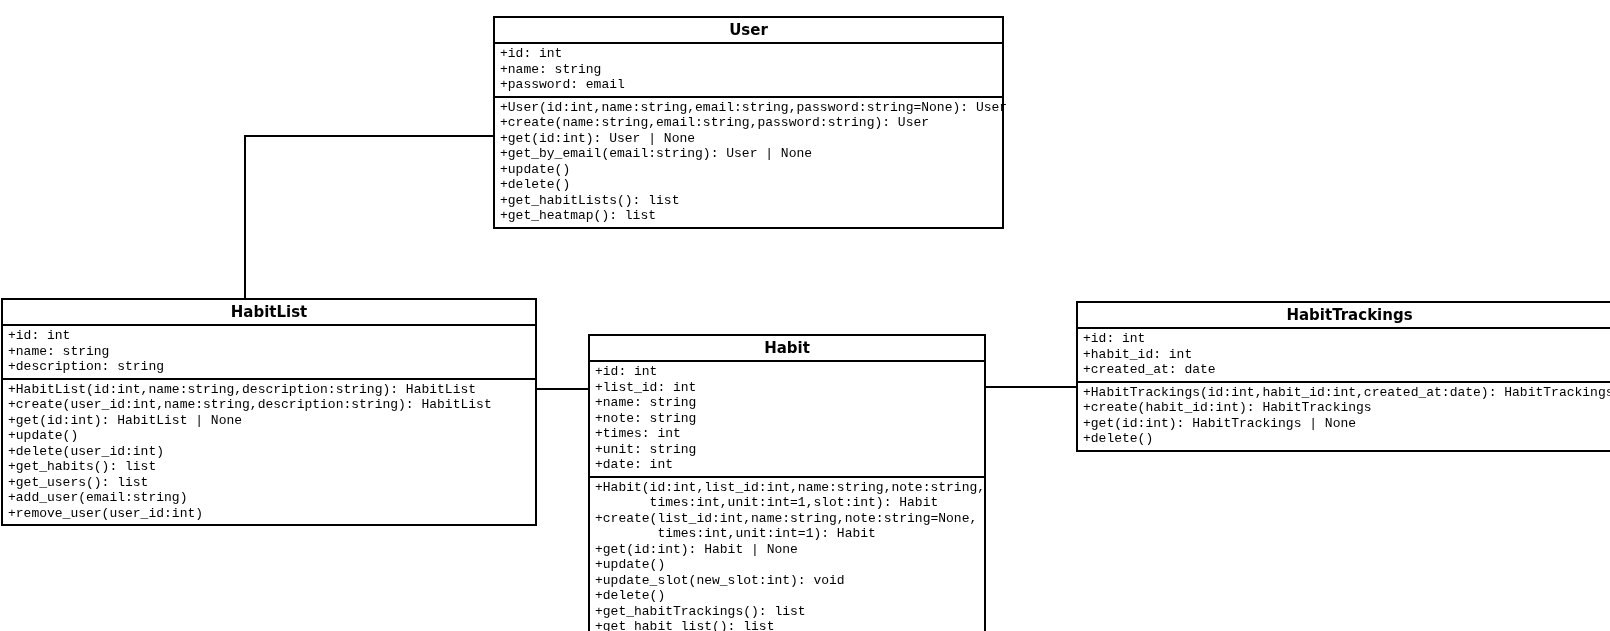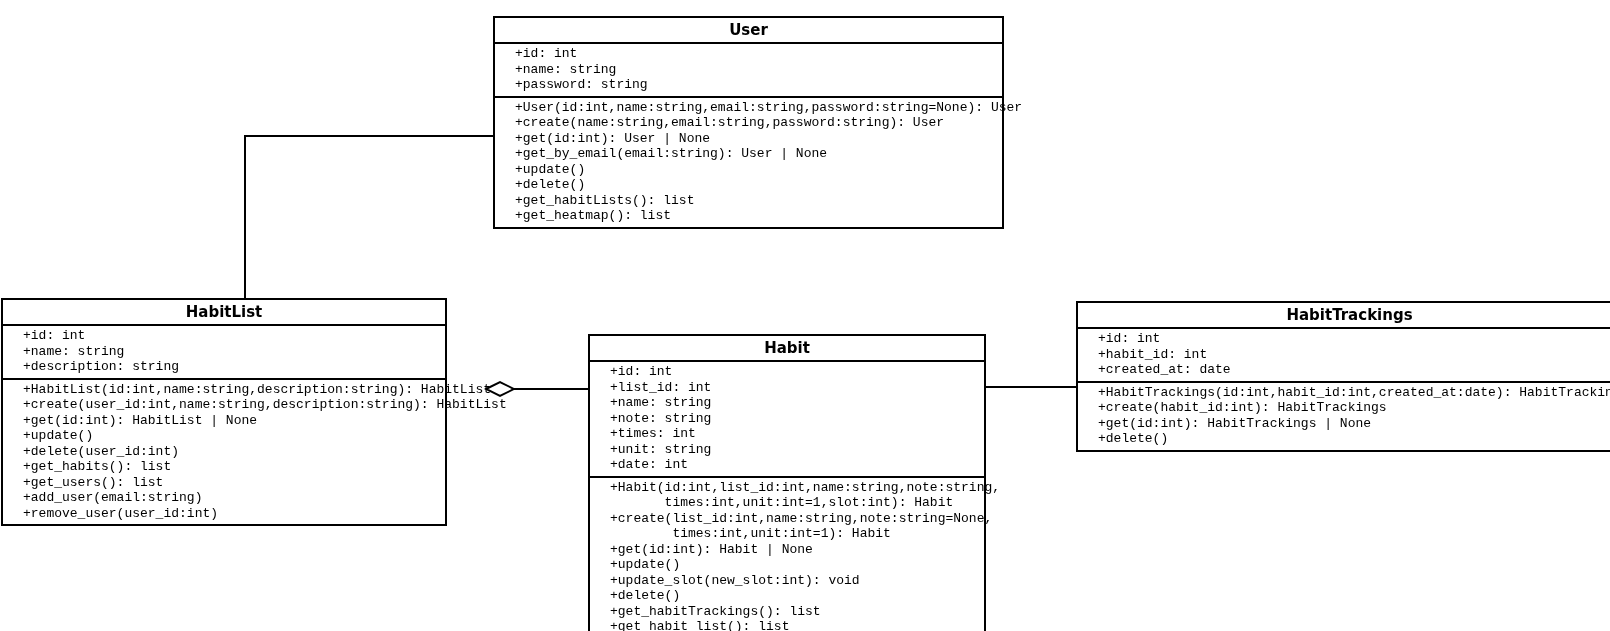--- a/index.html
+++ b/index.html
@@ -28,29 +28,29 @@
     font-size: 15px;
     color: #000000;
     border-bottom: 2px solid #000000;
     white-space: nowrap;
   }
   .uml-section {
     font-family: "Liberation Mono", "DejaVu Sans Mono", monospace;
     font-size: 13px;
     line-height: 15.5px;
     color: #000000;
-    padding: 2px 0 3px 20px;
+    padding: 2px 0 3px 5px;
     white-space: pre;
     overflow: visible;
   }
   .uml-section.attrs { border-bottom: 2px solid #000000; }
   .uml-line { white-space: pre; }
 
   #box-user           { left: 493px;  top: 2px;   width: 511px; }
-  #box-habitlist      { left: 1px;    top: 284px; width: 446px; }
+  #box-habitlist      { left: 1px;    top: 284px; width: 536px; }
   #box-habit          { left: 588px;  top: 272px; width: 398px; min-height: 358px; margin-top: 48px; }
   #box-habittrackings { left: 1076px; top: 287px; width: 547px; }
 
   
   .conn { position: absolute; background: #000000; }
   #conn-user-habitlist-h { left: 244px; top: 121px; width: 249px; height: 2px; }
   #conn-user-habitlist-v { left: 244px; top: 121px; width: 2px;  height: 165px; }
   #conn-habitlist-habit  { left: 514px; top: 374px; width: 74px; height: 2px; }
   #conn-habit-trackings  { left: 986px; top: 372px; width: 90px; height: 2px; }
   #agg-diamond { position: absolute; left: 484px; top: 366px; width: 32px; height: 18px; }
@@ -63,21 +63,21 @@
   <div class="conn" id="conn-user-habitlist-h"></div>
   <div class="conn" id="conn-user-habitlist-v"></div>
   <div class="conn" id="conn-habitlist-habit"></div>
   <div class="conn" id="conn-habit-trackings"></div>
   <svg id="agg-diamond" viewBox="0 0 32 18">
     <polygon points="2,9 16,2 30,9 16,16" fill="#ffffff" stroke="#000000" stroke-width="2"></polygon>
   </svg>
 
   <div class="uml-class" id="box-user">
     <div class="uml-title">User</div>
-    <div class="uml-section attrs"><div class="uml-line">+id: int</div><div class="uml-line">+name: string</div><div class="uml-line">+password: string</div></div>
+    <div class="uml-section attrs"><div class="uml-line">+id: int</div><div class="uml-line">+name: string</div><div class="uml-line">+password: email</div></div>
     <div class="uml-section methods"><div class="uml-line">+User(id:int,name:string,email:string,password:string=None): User</div><div class="uml-line">+create(name:string,email:string,password:string): User</div><div class="uml-line">+get(id:int): User | None</div><div class="uml-line">+get_by_email(email:string): User | None</div><div class="uml-line">+update()</div><div class="uml-line">+delete()</div><div class="uml-line">+get_habitLists(): list</div><div class="uml-line">+get_heatmap(): list</div></div>
   </div>
 
   <div class="uml-class" id="box-habitlist">
     <div class="uml-title">HabitList</div>
     <div class="uml-section attrs"><div class="uml-line">+id: int</div><div class="uml-line">+name: string</div><div class="uml-line">+description: string</div></div>
     <div class="uml-section methods"><div class="uml-line">+HabitList(id:int,name:string,description:string): HabitList</div><div class="uml-line">+create(user_id:int,name:string,description:string): HabitList</div><div class="uml-line">+get(id:int): HabitList | None</div><div class="uml-line">+update()</div><div class="uml-line">+delete(user_id:int)</div><div class="uml-line">+get_habits(): list</div><div class="uml-line">+get_users(): list</div><div class="uml-line">+add_user(email:string)</div><div class="uml-line">+remove_user(user_id:int)</div></div>
   </div>
 
   <div class="uml-class" id="box-habit">

